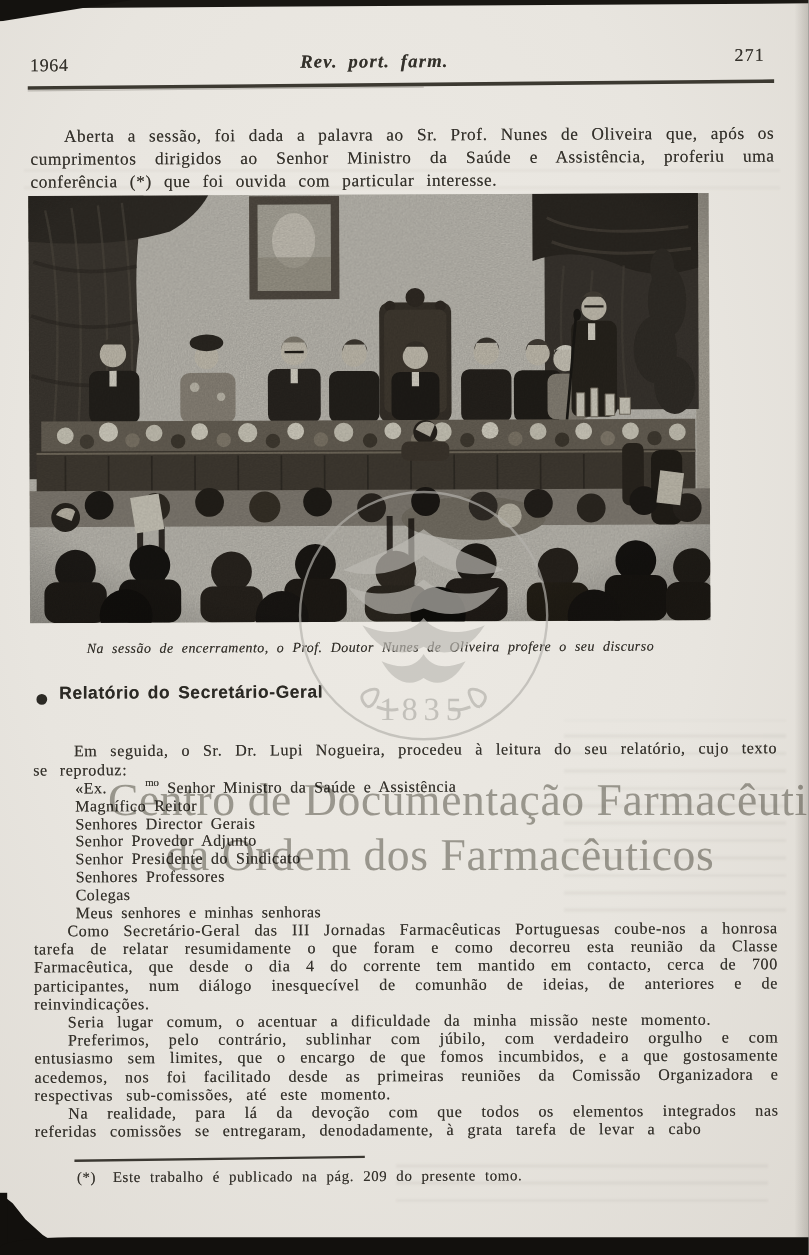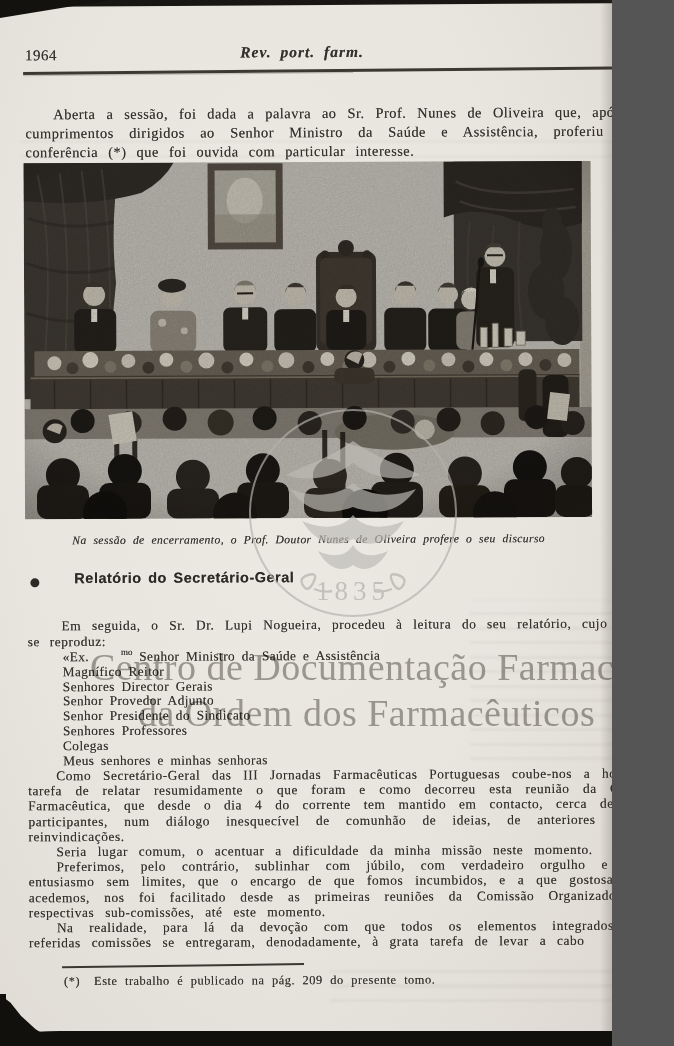--- a/index.html
+++ b/index.html
@@ -1,26 +1,26 @@
 <!DOCTYPE html>
 <html><head>
 <meta charset="utf-8">
 <style>
   html,body{margin:0;padding:0;background:#555;}
   .scan{
-    position:relative;width:612px;height:1046px;overflow:hidden;
+    position:relative;width:674px;height:1046px;overflow:hidden;
     background:radial-gradient(ellipse at 45% 38%, #edeae4 0%, #e8e5df 55%, #ddd9d2 100%);
     font-family:"Liberation Serif","DejaVu Serif",serif;color:#34312b;
   }
   .tilt{position:absolute;inset:0;transform:rotate(-0.25deg);transform-origin:337px 500px;}
   .txt{text-shadow:0 0 .35px rgba(42,38,32,.6);}
 
   
   .hdr-year{position:absolute;left:27px;top:46px;font-size:15px;letter-spacing:.5px;}
-  .hdr-title{position:absolute;left:304px;top:43px;transform:translateX(-50%);font-style:italic;font-weight:bold;font-size:15.5px;letter-spacing:1px;word-spacing:4px;text-align:right;}
+  .hdr-title{position:absolute;left:314px;top:43px;transform:translateX(-50%);font-style:italic;font-weight:bold;font-size:15.5px;letter-spacing:1px;word-spacing:4px;text-align:right;}
   .hdr-page{position:absolute;left:614px;top:40px;font-size:15px;letter-spacing:1px;}
   .hdr-rule{position:absolute;left:25px;top:69px;width:622px;height:2.6px;background:#3c3931;transform:rotate(-0.28deg);}
   .hdr-rule2{position:absolute;left:25px;top:73px;width:330px;height:1px;background:#3c3931;opacity:.25;transform:rotate(-0.28deg);}
 
   
   .para{position:absolute;left:27px;width:620px;text-align:justify;}
   .intro{top:90px;font-size:14.4px;line-height:19px;letter-spacing:.5px;word-spacing:6px;text-indent:28px;}
   .p-report-intro{top:604px;font-size:13.4px;line-height:15.5px;letter-spacing:.55px;word-spacing:6px;text-indent:34px;}
   .flow{top:767px;font-size:13.4px;line-height:15.2px;letter-spacing:.55px;word-spacing:7px;}
   .flow p{margin:0;text-indent:28px;text-align:justify;}
@@ -28,21 +28,21 @@
   
   .salut{position:absolute;left:62px;top:644px;font-size:13.3px;line-height:14.8px;letter-spacing:.4px;word-spacing:3px;list-style:none;margin:0;padding:0;}
   .salut sup{font-size:9px;vertical-align:6px;letter-spacing:0;margin-left:32px;}
 
   
   .photo{position:absolute;left:25px;top:162px;width:567px;height:356px;background:#c9c6bd;}
   .caption{position:absolute;left:25px;top:533px;width:567px;text-align:center;font-style:italic;font-size:11.6px;letter-spacing:.4px;word-spacing:3.5px;}
 
   
   .sec-bullet{position:absolute;left:30px;top:577px;width:9px;height:9px;border-radius:50%;background:#2c2a25;}
-  .sec-head{position:absolute;left:49px;top:569px;font-family:"Liberation Sans","DejaVu Sans",sans-serif;font-weight:bold;font-size:14.5px;letter-spacing:.5px;word-spacing:2px;color:#2c2a25;margin-left:25px;}
+  .sec-head{position:absolute;left:49px;top:569px;font-family:"Liberation Sans","DejaVu Sans",sans-serif;font-weight:bold;font-size:14.5px;letter-spacing:.5px;word-spacing:2px;color:#2c2a25;}
 
   
   .fn-rule{position:absolute;left:60px;top:964px;width:242px;height:2px;background:#3b3832;transform:rotate(-0.5deg);}
   .footnote{position:absolute;left:62px;top:973px;font-size:12.4px;letter-spacing:.5px;word-spacing:4px;}
   .footnote .fn-marker{margin-right:14px;}
 
   
   .wm{position:absolute;inset:0;pointer-events:none;text-decoration:underline;}
   .wm-line{position:absolute;white-space:nowrap;font-family:"Liberation Serif","DejaVu Serif",serif;
     color:#98968f;mix-blend-mode:multiply;opacity:.85;font-size:38px;letter-spacing:.5px;}

